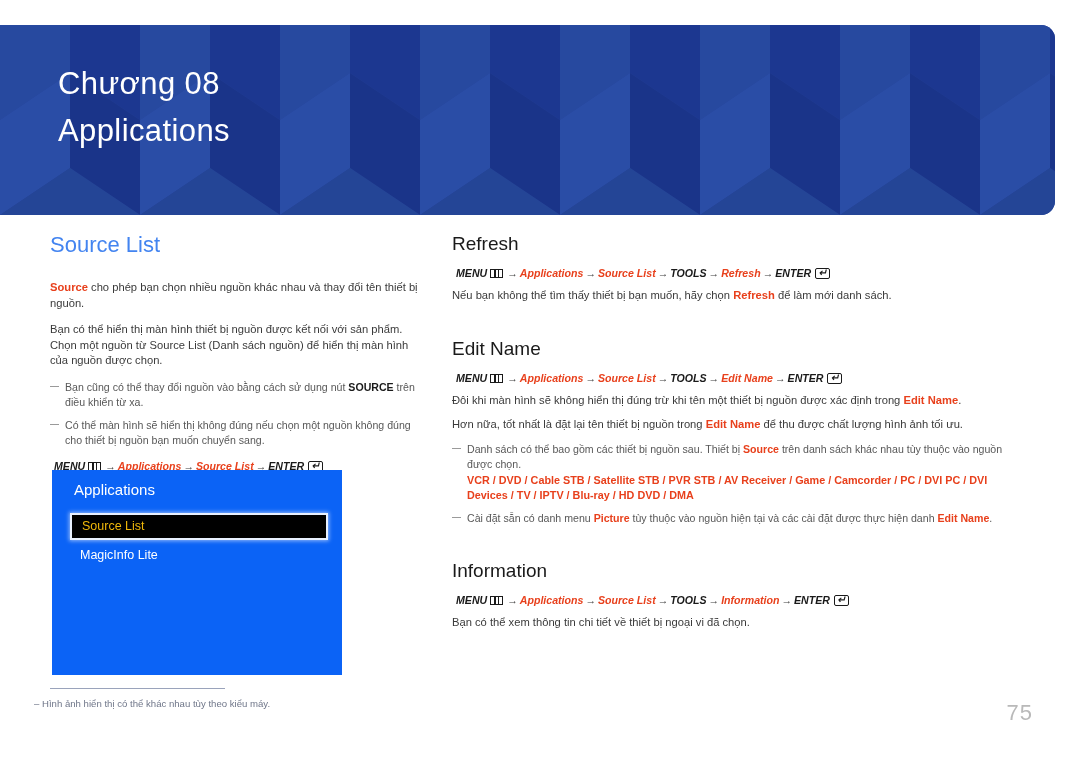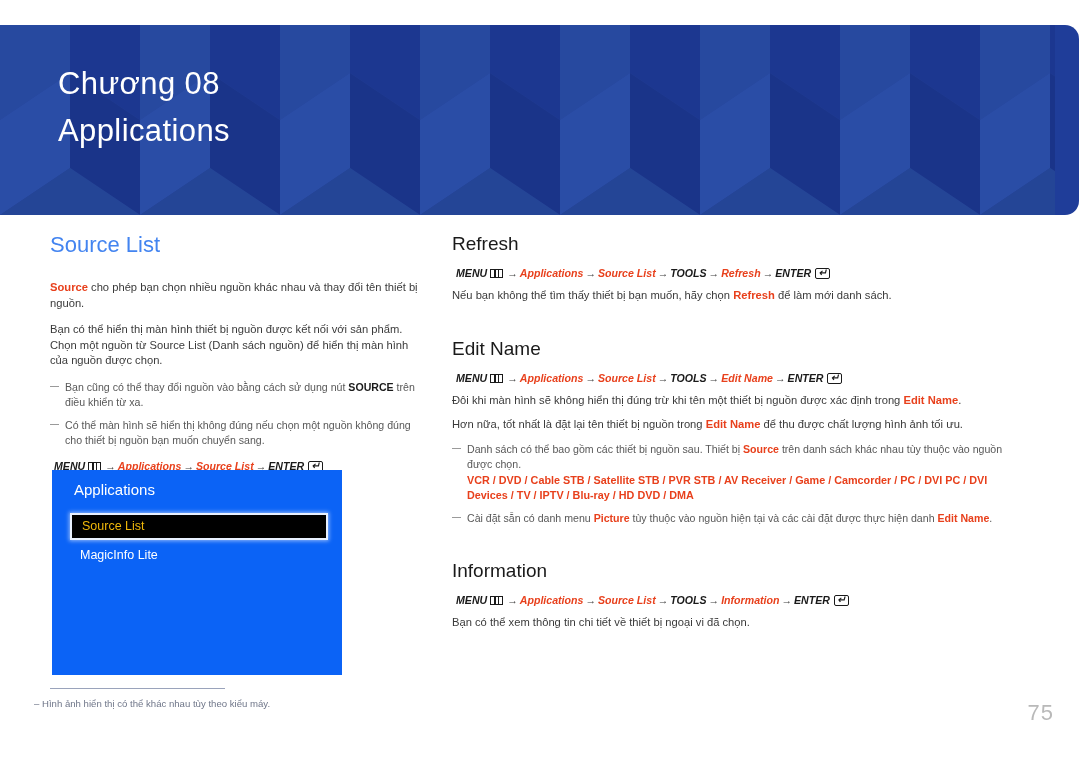--- a/index.html
+++ b/index.html
@@ -20,21 +20,20 @@
   .banner {
     position: absolute;
     left: 0;
     top: 25px;
     width: 1055px;
     height: 190px;
     background-color: #1f3d99;
     border-top-right-radius: 14px;
     border-bottom-right-radius: 14px;
     overflow: hidden;
-    padding-left: 24px;
   }
   .banner-pattern {
     position: absolute;
     inset: 0;
   }
   .banner-text {
     position: absolute;
     left: 58px;
     top: 36px;
     color: #ffffff;
@@ -257,21 +256,20 @@
   .page-number {
     position: absolute;
     left: 0;
     top: 700px;
     width: 1033px;
     text-align: right;
     color: #b9b9b9;
     font-size: 22px;
     font-weight: 300;
     letter-spacing: 1px;
-    padding-left: 21px;
   }
 </style>
 </head>
 <body>
 
 <div class="banner">
   <svg class="banner-pattern" width="1055" height="190" viewBox="0 0 1055 190" preserveAspectRatio="none">
     <defs>
       <pattern id="cubes" width="140" height="190" patternUnits="userSpaceOnUse">
         <rect width="140" height="190" fill="#1f3d99"></rect>

